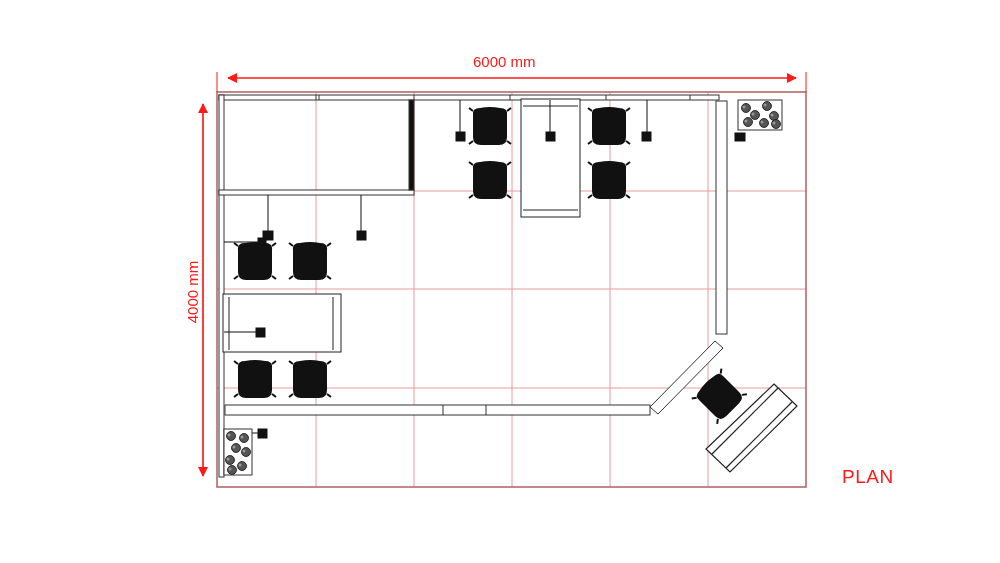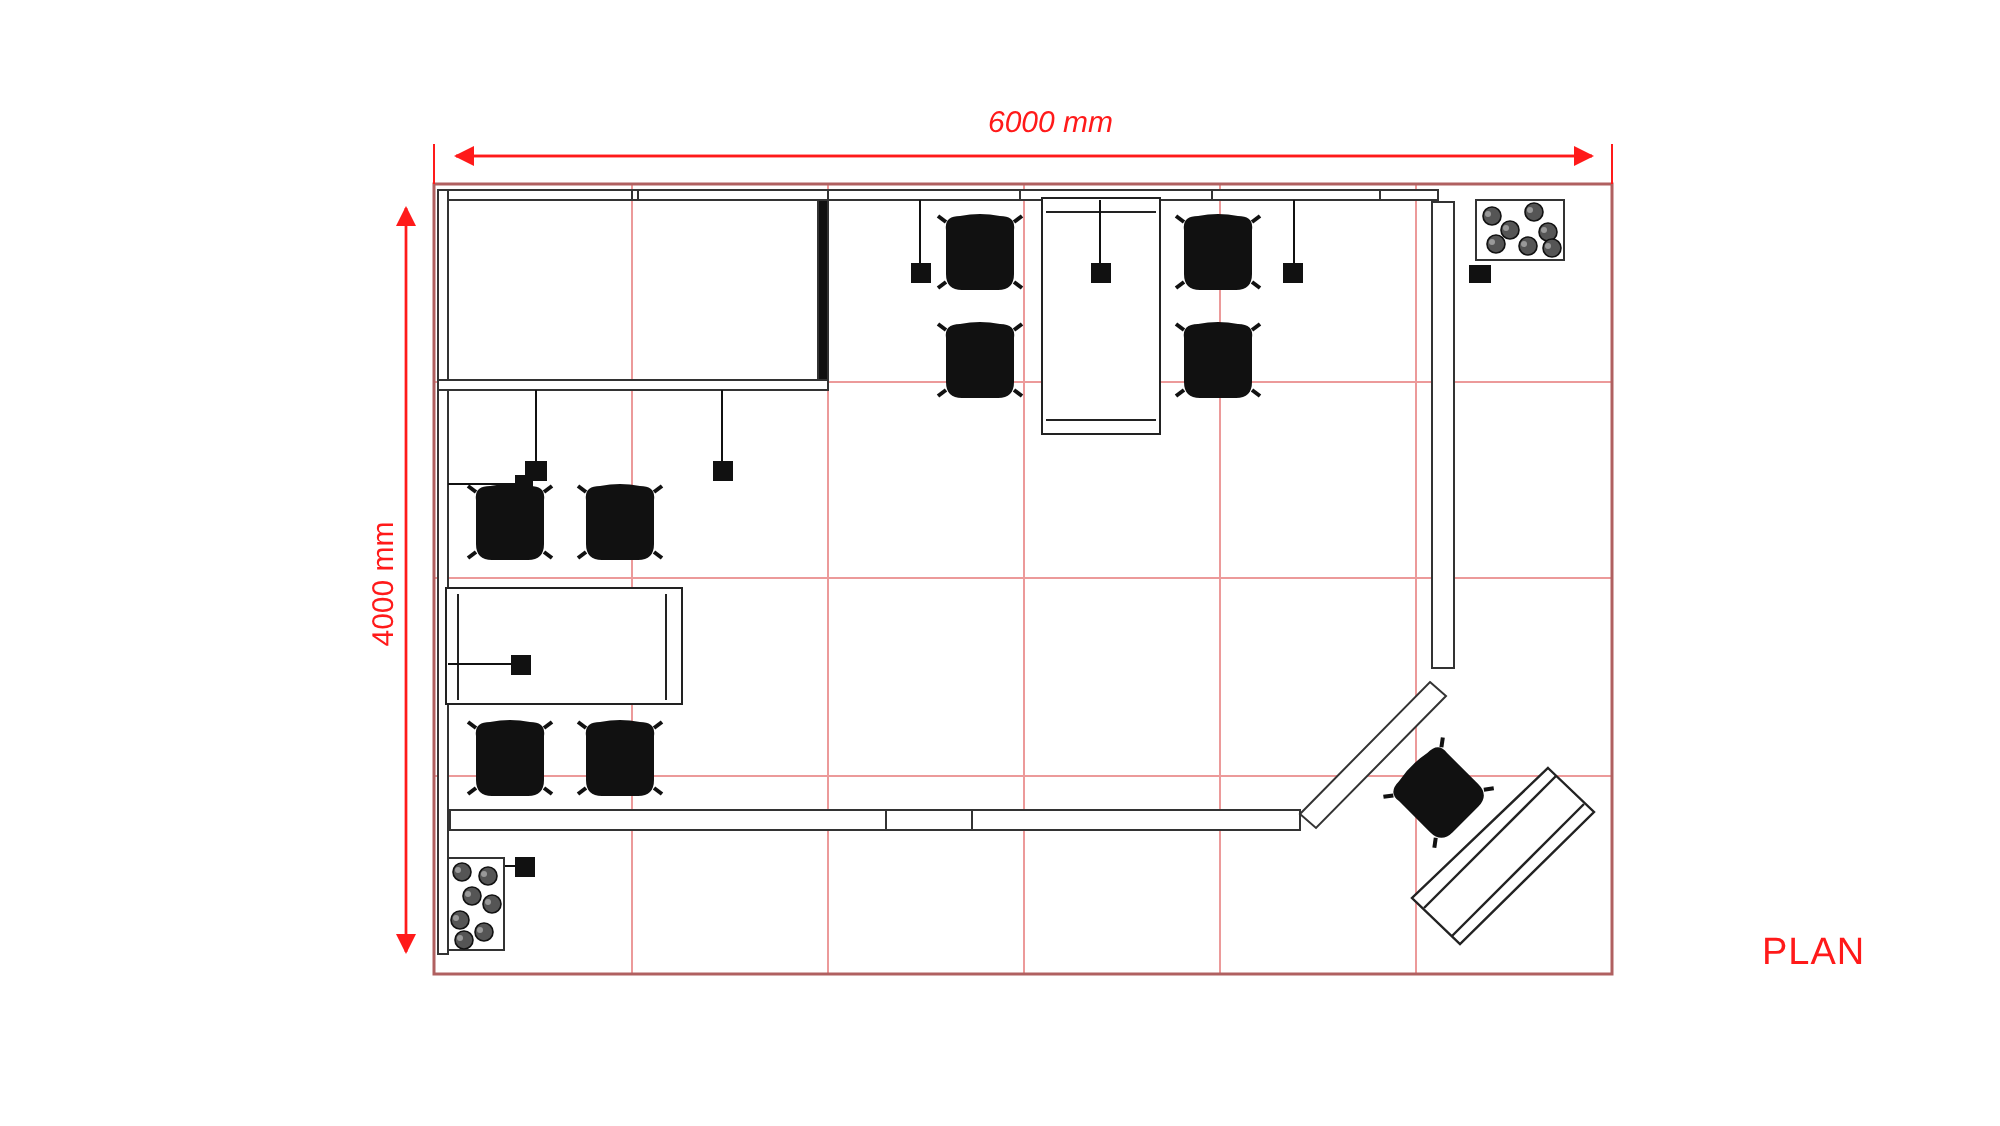--- a/index.html
+++ b/index.html
@@ -1,21 +1,21 @@
 <!DOCTYPE html>
 <html><head>
   <meta charset="utf-8">
   <style>
     html, body { margin: 0; padding: 0; background: #ffffff; }
     body { width: 1000px; height: 563px; position: relative; overflow: hidden; font-family: "Liberation Sans", sans-serif; }
     #plan-svg { position: absolute; left: 0; top: 0; width: 1000px; height: 563px; }
     .dim-label { position: absolute; color: #ff1a1a; font-family: "Liberation Sans", sans-serif; font-size: 15px; white-space: nowrap; }
-    .dim-width { left: 494px; top: 53px; font-style: italic; }
+    .dim-width { left: 473px; top: 53px; }
     .dim-height { left: 192px; top: 292px; transform: translate(-50%, -50%) rotate(-90deg); }
-    .plan-title { position: absolute; left: 881px; top: 466px; color: #ff1a1a; font-size: 19px; letter-spacing: 0.5px; }
+    .plan-title { position: absolute; left: 842px; top: 466px; color: #ff1a1a; font-size: 19px; letter-spacing: 0.5px; }
   </style>
 </head>
 <body>
 
 <svg id="plan-svg" viewBox="0 0 1000 563" xmlns="http://www.w3.org/2000/svg">
   <defs>
     <marker id="arr" markerWidth="10" markerHeight="10" refX="9" refY="5" orient="auto" markerUnits="userSpaceOnUse">
       <path d="M0,0 L10,5 L0,10 z" fill="#ff1a1a"></path>
     </marker>
     <g id="chair">

